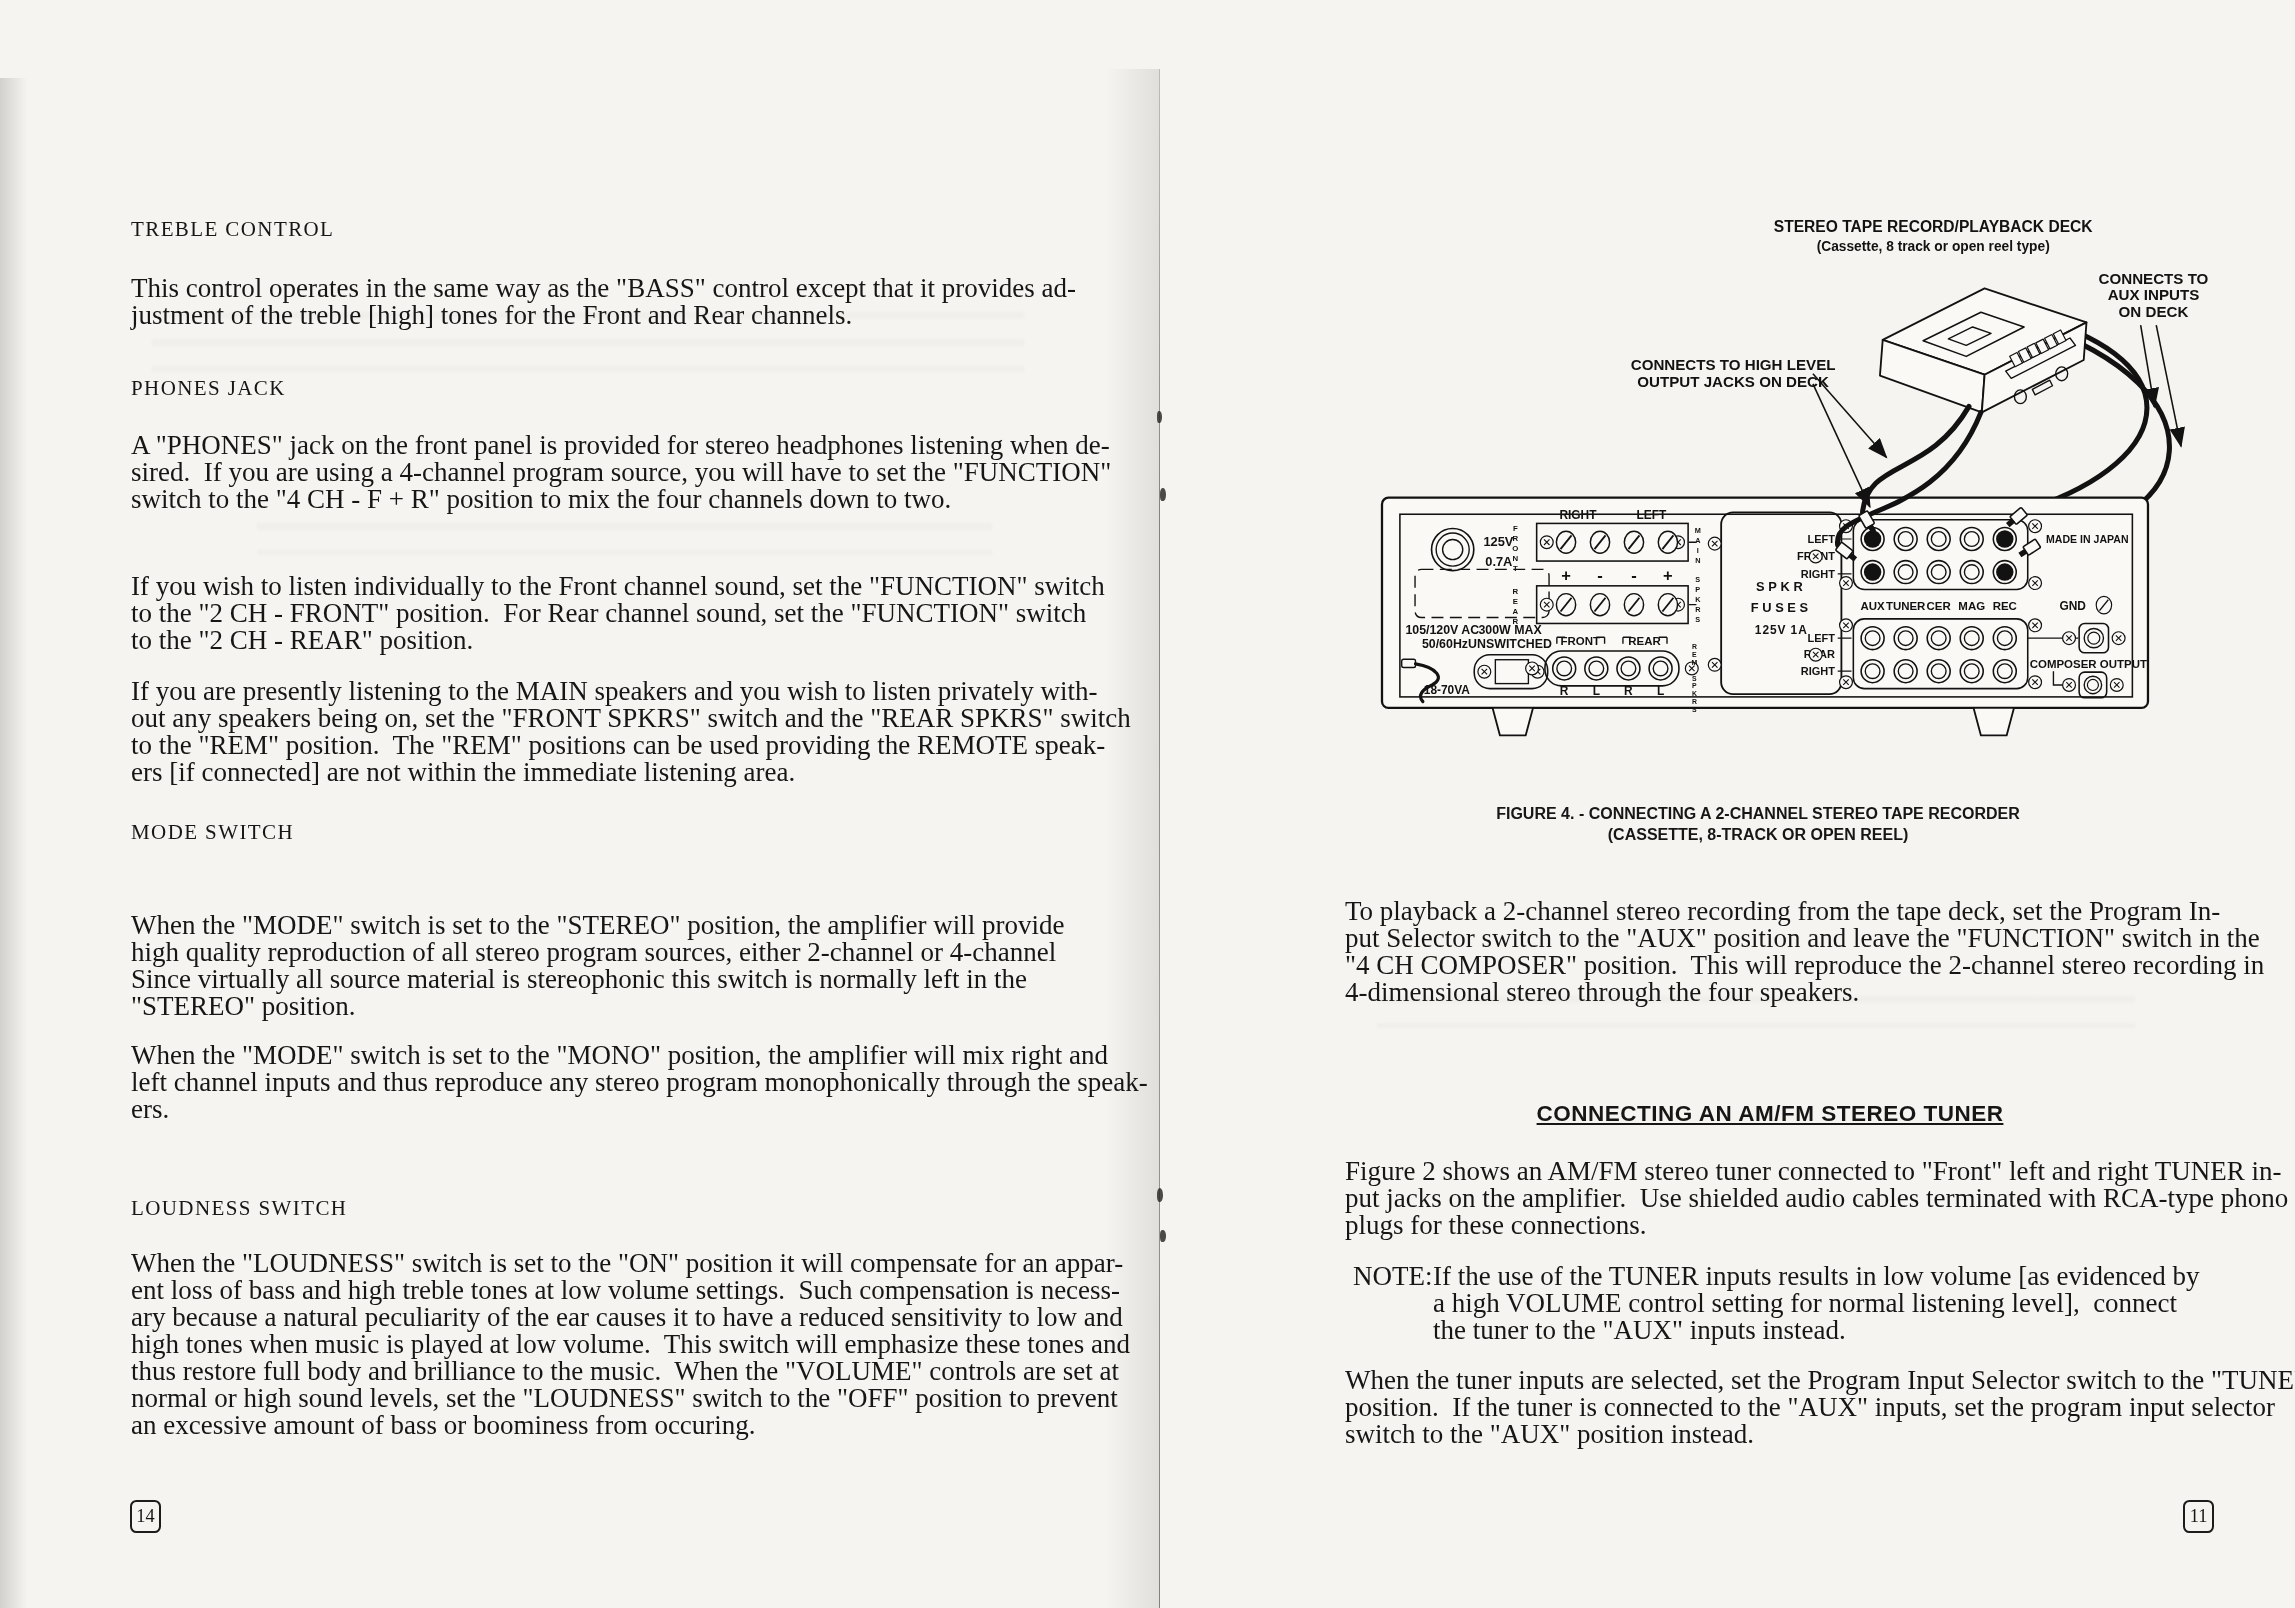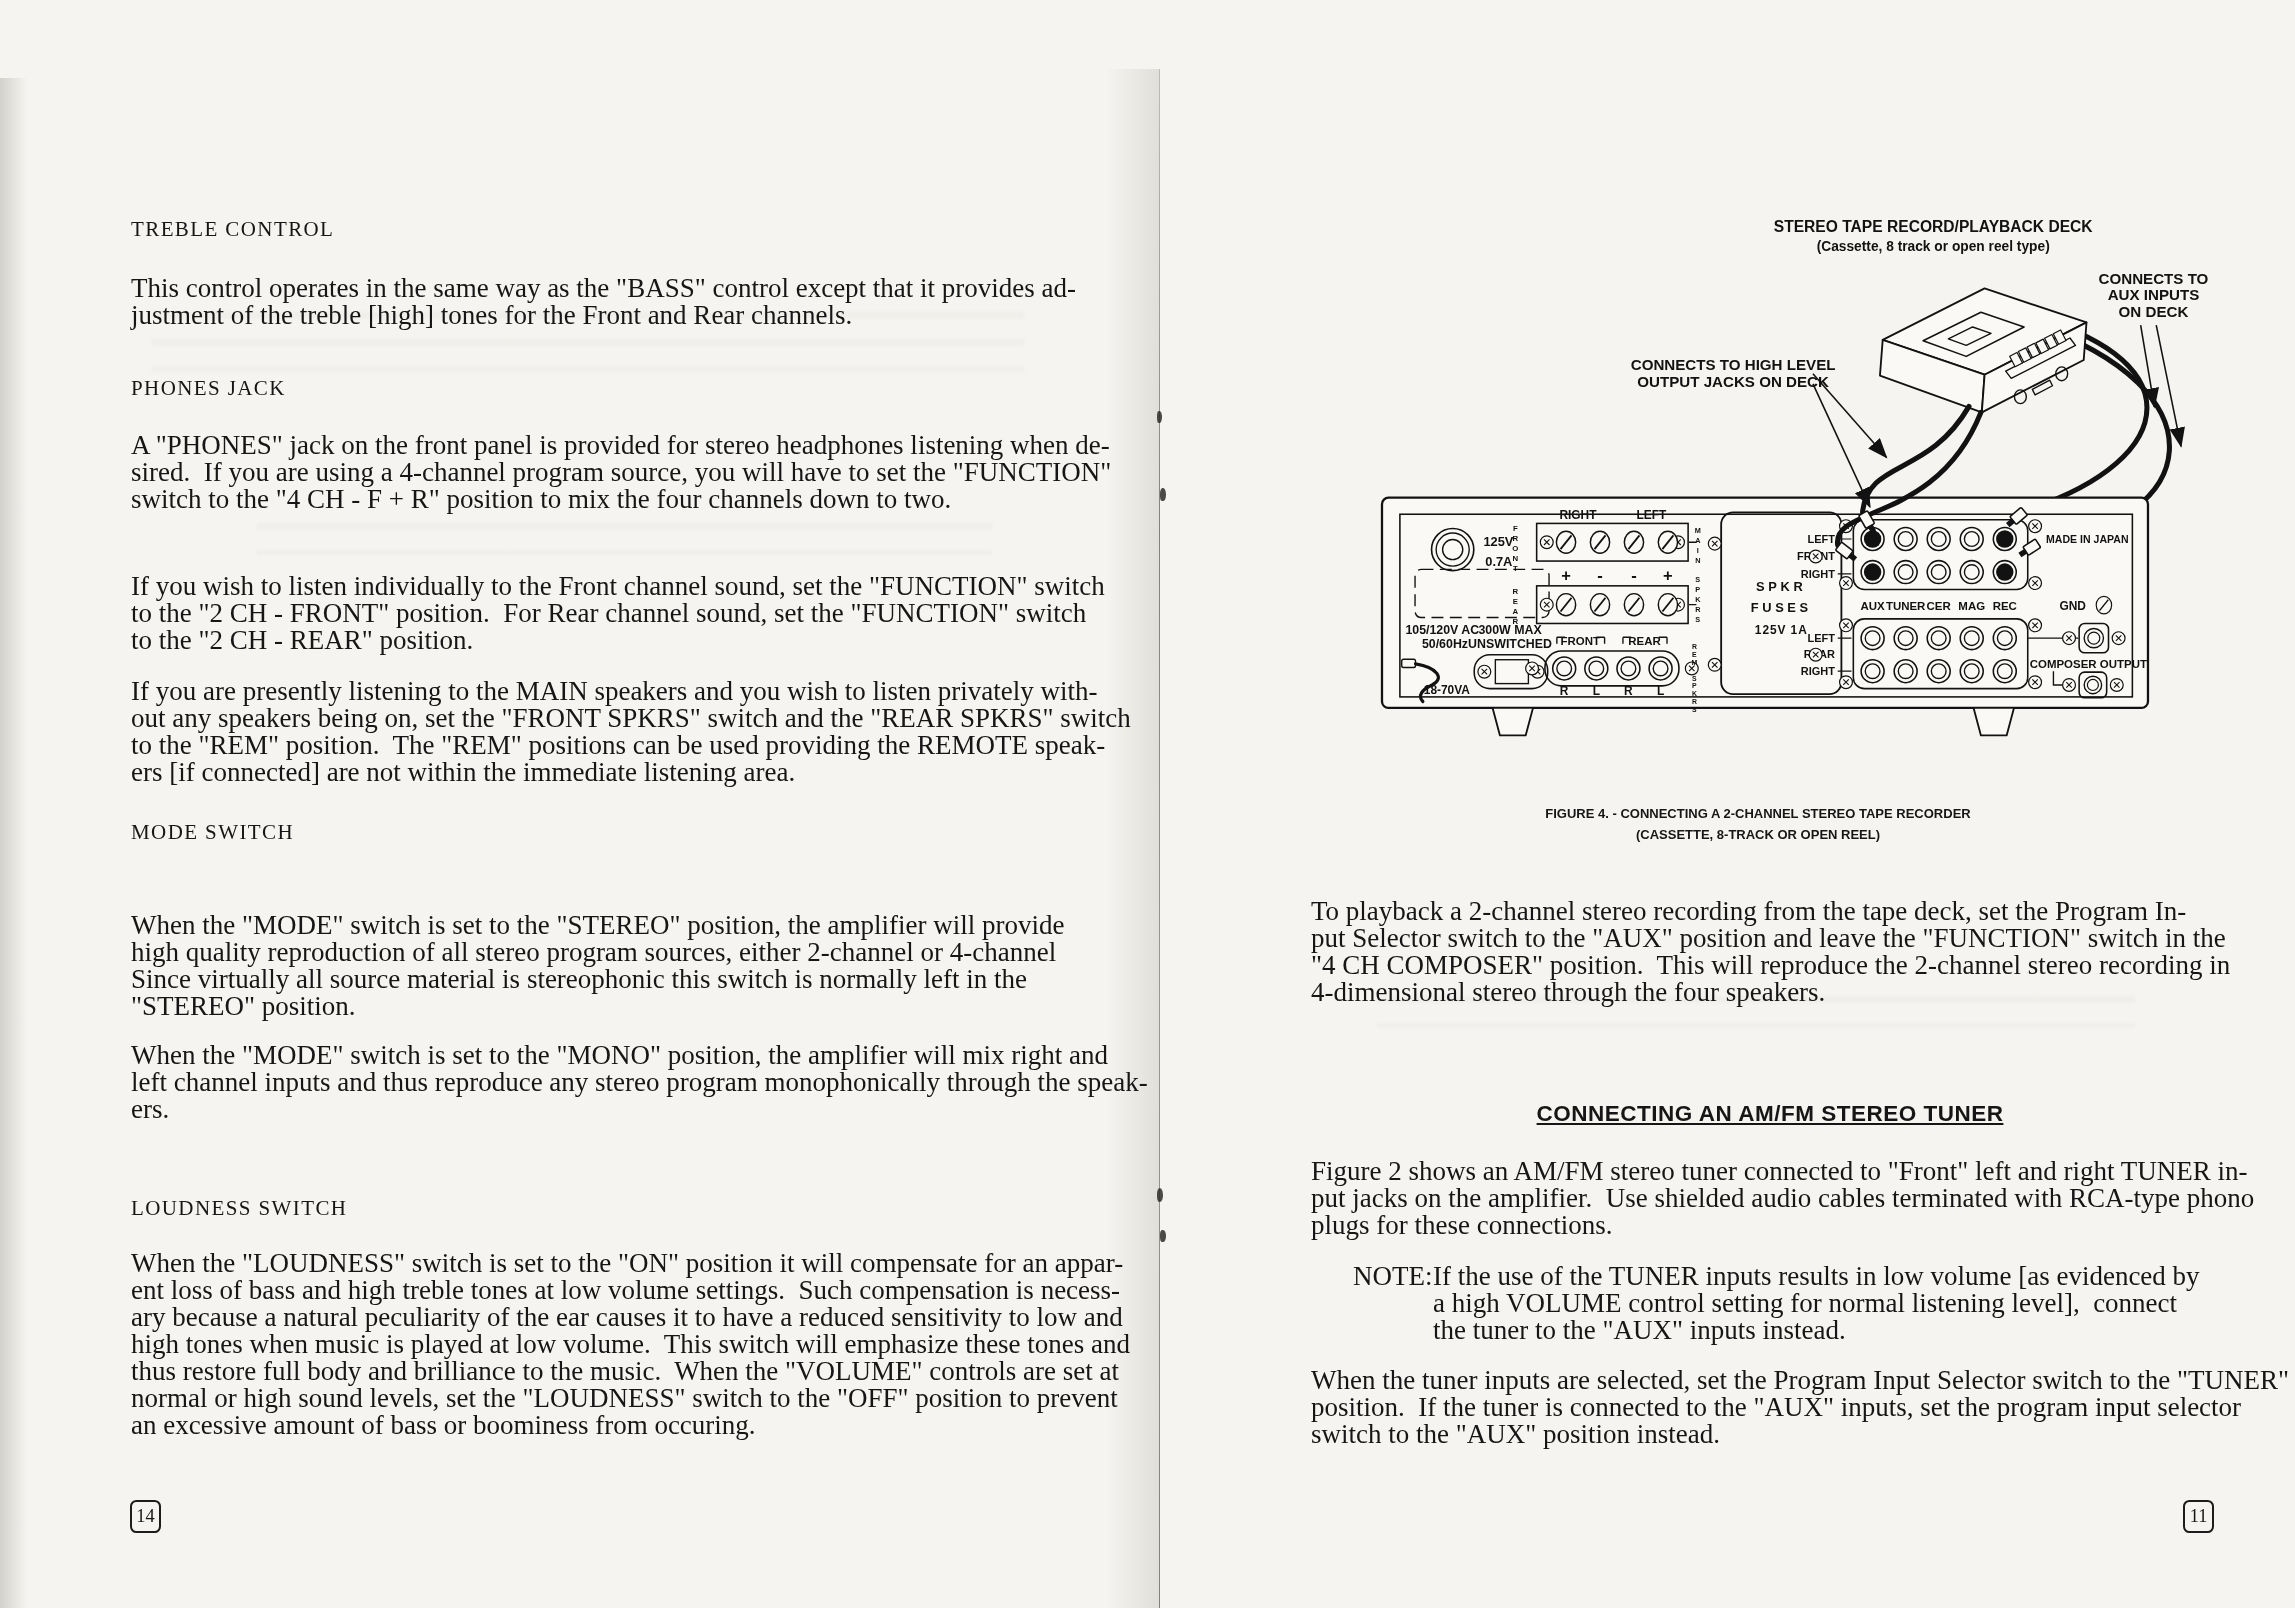--- a/index.html
+++ b/index.html
@@ -18,25 +18,25 @@
   .fold-line{left:1159px;top:69px;width:1.4px;height:1540px;
     background:linear-gradient(180deg,#b5b2ac,#6f6c66 30%,#8a8781 60%,#6f6c66);opacity:.85;}
   .fold-shade{left:1106px;top:69px;width:53px;height:1540px;
     background:linear-gradient(90deg,rgba(130,127,120,0),rgba(130,127,120,.18));}
   .fold-mark{background:#2e2c29;border-radius:50% 60% 55% 45%;opacity:.85;}
   .ghost{opacity:.5;background:repeating-linear-gradient(180deg,rgba(110,108,102,.08) 0 7.3px,rgba(0,0,0,0) 7.3px 27px);filter:blur(1.4px);}
   
   .ln{white-space:pre;font-size:27px;line-height:27px;}
   .hd{white-space:pre;font-size:21px;letter-spacing:1.4px;}
   .col-left{left:131px;width:950px;}
-  .col-right{left:1311px;width:918px;}
+  .col-right{left:1345px;width:918px;}
   .pagebox{width:27px;height:28.5px;border:2.3px solid #1c1c1c;border-radius:6.4px;
     display:flex;align-items:center;justify-content:center;font-size:18.4px;}
   .caption{width:808px;text-align:center;font-family:"Liberation Sans",sans-serif;
-    font-weight:bold;font-size:13px;line-height:20px;letter-spacing:0px;}
+    font-weight:bold;font-size:16px;line-height:20px;letter-spacing:0px;}
   .big-head{width:918px;text-align:center;font-family:"Liberation Sans",sans-serif;
     font-weight:bold;font-size:22.5px;letter-spacing:0.5px;}
   
   .fig text{font-family:"Liberation Sans",sans-serif;font-weight:bold;fill:#121212;}
   .fig .shape{fill:#faf9f6;stroke:#121212;}
   .fig .thin{fill:none;stroke:#121212;}
   .vlabel{
     writing-mode:vertical-rl;text-orientation:upright;
     font-family:"Liberation Sans",sans-serif;font-weight:bold;color:#121212;
     line-height:1;letter-spacing:0.9px;white-space:pre;

